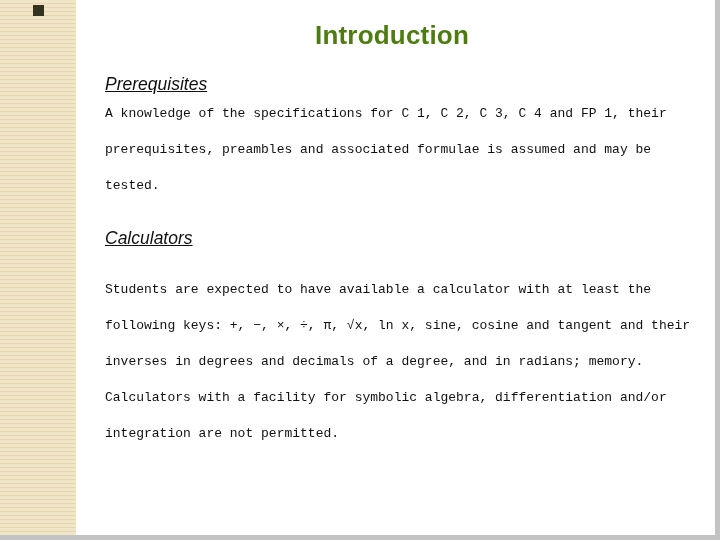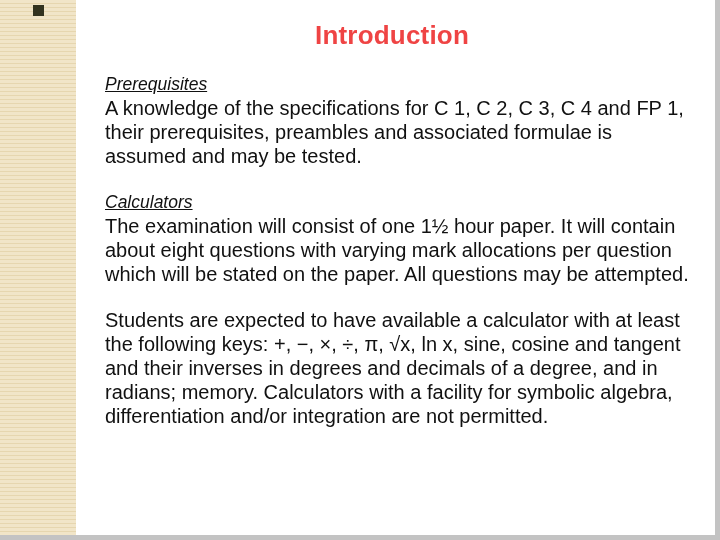--- a/index.html
+++ b/index.html
@@ -37,41 +37,42 @@
   }
   .slide-title {
     position: absolute;
     left: 76px;
     right: 12px;
     top: 20px;
     margin: 0;
     text-align: center;
     font-size: 26px;
     font-weight: bold;
-    color: #ef4444;
+    color: #4d7c0f;
     letter-spacing: 0.2px;
   }
   .content {
     position: absolute;
     left: 105px;
     top: 72px;
     right: 28px;
   }
   .section {
     margin: 0 0 22px 0;
   }
   .section-heading {
     font-style: italic;
     text-decoration: underline;
     font-size: 17.5px;
     line-height: 24px;
   }
   .section-body {
-    font-size: 20px;
-    line-height: 24px;
+    font-size: 13px;
+    line-height: 36px;
+    font-family: Liberation Mono, monospace;
   }
   .edge-right {
     position: absolute;
     right: 0;
     top: 0;
     width: 5px;
     height: 540px;
     background: #c3c3c3;
   }
   .edge-bottom {
@@ -96,21 +97,20 @@
 
   <div class="content">
 
     <section class="section">
       <div class="section-heading">Prerequisites</div>
       <div class="section-body">A knowledge of the specifications for C 1, C 2, C 3, C 4 and FP 1, their prerequisites, preambles and associated formulae is assumed and may be tested.</div>
     </section>
 
     <section class="section">
       <div class="section-heading">Calculators</div>
-      <div class="section-body">The examination will consist of one 1½ hour paper. It will contain about eight questions with varying mark allocations per question which will be stated on the paper. All questions may be attempted.</div>
     </section>
 
     <section class="section">
       <div class="section-body">Students are expected to have available a calculator with at least the following keys: +, −, ×, ÷, π, √x, ln x, sine, cosine and tangent and their inverses in degrees and decimals of a degree, and in radians; memory. Calculators with a facility for symbolic algebra, differentiation and/or integration are not permitted.</div>
     </section>
 
   </div>
 
   <div class="edge-right"></div>
   <div class="edge-bottom"></div>

